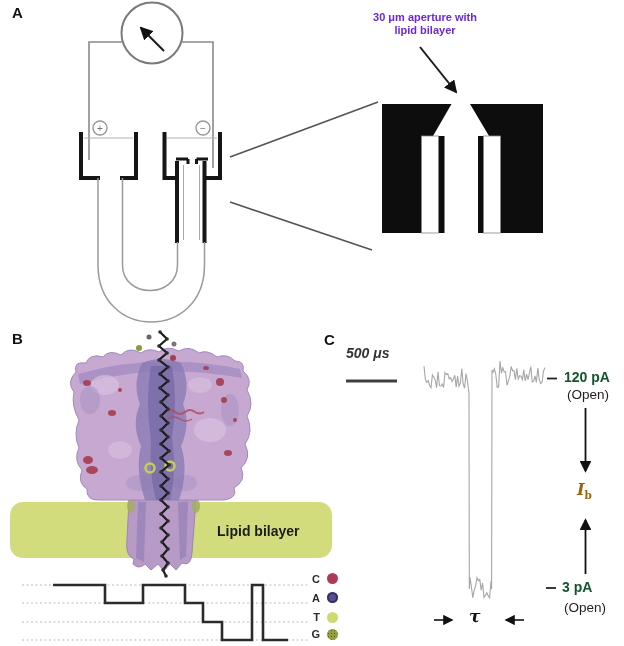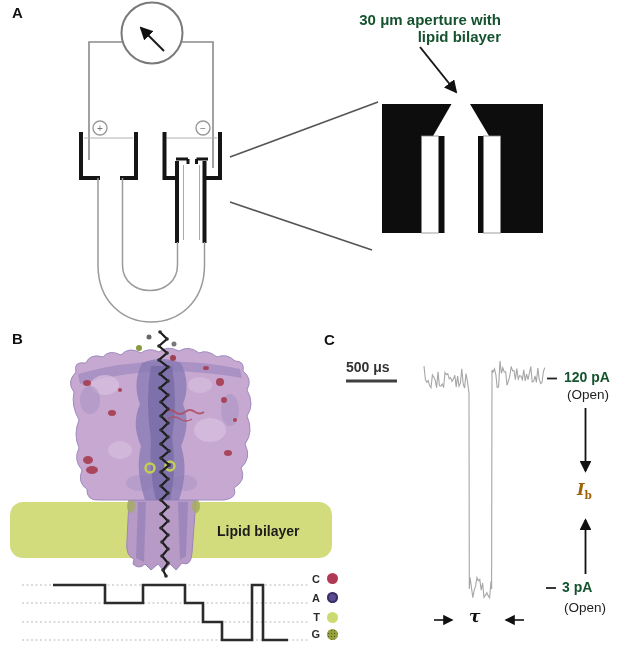--- a/index.html
+++ b/index.html
@@ -1,21 +1,21 @@
 <!DOCTYPE html>
 <html><head>
 <meta charset="utf-8">
 <style>
   html,body{margin:0;padding:0;background:#fff;}
   .fig{position:relative;width:624px;height:646px;background:#ffffff;overflow:hidden;
        font-family:"Liberation Sans",sans-serif;}
   .fig svg.layer{position:absolute;left:0;top:0;}
   .t{position:absolute;color:#1a1a1a;white-space:nowrap;line-height:1.15;}
   .panel-label{font-size:15px;font-weight:bold;color:#111;}
-  .caption{width:152px;text-align:right;font-size:15px;font-weight:bold;color:#14532d;}
+  .caption{width:152px;text-align:center;font-size:11px;font-weight:bold;color:#6d28d9;}
   .bilayer-label{font-size:14px;font-weight:bold;color:#1c1c1c;}
   .scalebar-label{font-size:14px;font-weight:bold;color:#333;}
   .pa-label{font-size:14px;font-weight:bold;color:#14532d;}
   .state-label{font-size:13.5px;font-weight:normal;color:#222;}
   .tau{font-family:"DejaVu Serif",serif;font-style:italic;font-weight:bold;font-size:17px;color:#111;}
   .ib{font-family:"DejaVu Serif",serif;font-size:16px;font-weight:bold;color:#a16207;}
   .ib i{font-style:italic;}
   .ib sub{font-size:10.5px;font-style:normal;}
   .base-letter{font-size:11px;font-weight:bold;color:#2b2b2b;width:14px;text-align:right;}
   .base-dot{position:absolute;width:11px;height:11px;border-radius:50%;}
@@ -206,21 +206,21 @@
   <div class="t base-letter" style="left:306px;top:592px;">A</div>
   <div class="t base-letter" style="left:306px;top:611px;">T</div>
   <div class="t base-letter" style="left:306px;top:628px;">G</div>
   <div class="base-dot" style="left: 327px; top: 573px; background-color: rgb(176, 58, 85);"></div>
   <div class="base-dot ring" style="left: 327px; top: 592px; background-color: rgb(91, 77, 147);"></div>
   <div class="base-dot" style="left: 327px; top: 611.5px; background-color: rgb(205, 218, 112);"></div>
   <div class="base-dot pattern" style="left: 327px; top: 629px; background-color: rgb(151, 160, 60);"></div>
 
   <div class="t panel-label" style="left:324px;top:331px;">C</div>
 
-  <div class="t scalebar-label" style="left:346px;top:359px;">500 μs</div>
+  <div class="t scalebar-label" style="left:346px;top:345px;font-style:italic;">500 μs</div>
 
   <div class="t pa-label" style="left:564px;top:369px;">120 pA</div>
   <div class="t state-label" style="left:567px;top:387px;">(Open)</div>
 
   <div class="t ib" style="left:577px;top:481px;">
     <i>I</i><sub>b</sub>
   </div>
 
   <div class="t pa-label" style="left:562px;top:579px;">3 pA</div>
   <div class="t state-label" style="left:564px;top:600px;">(Open)</div>

